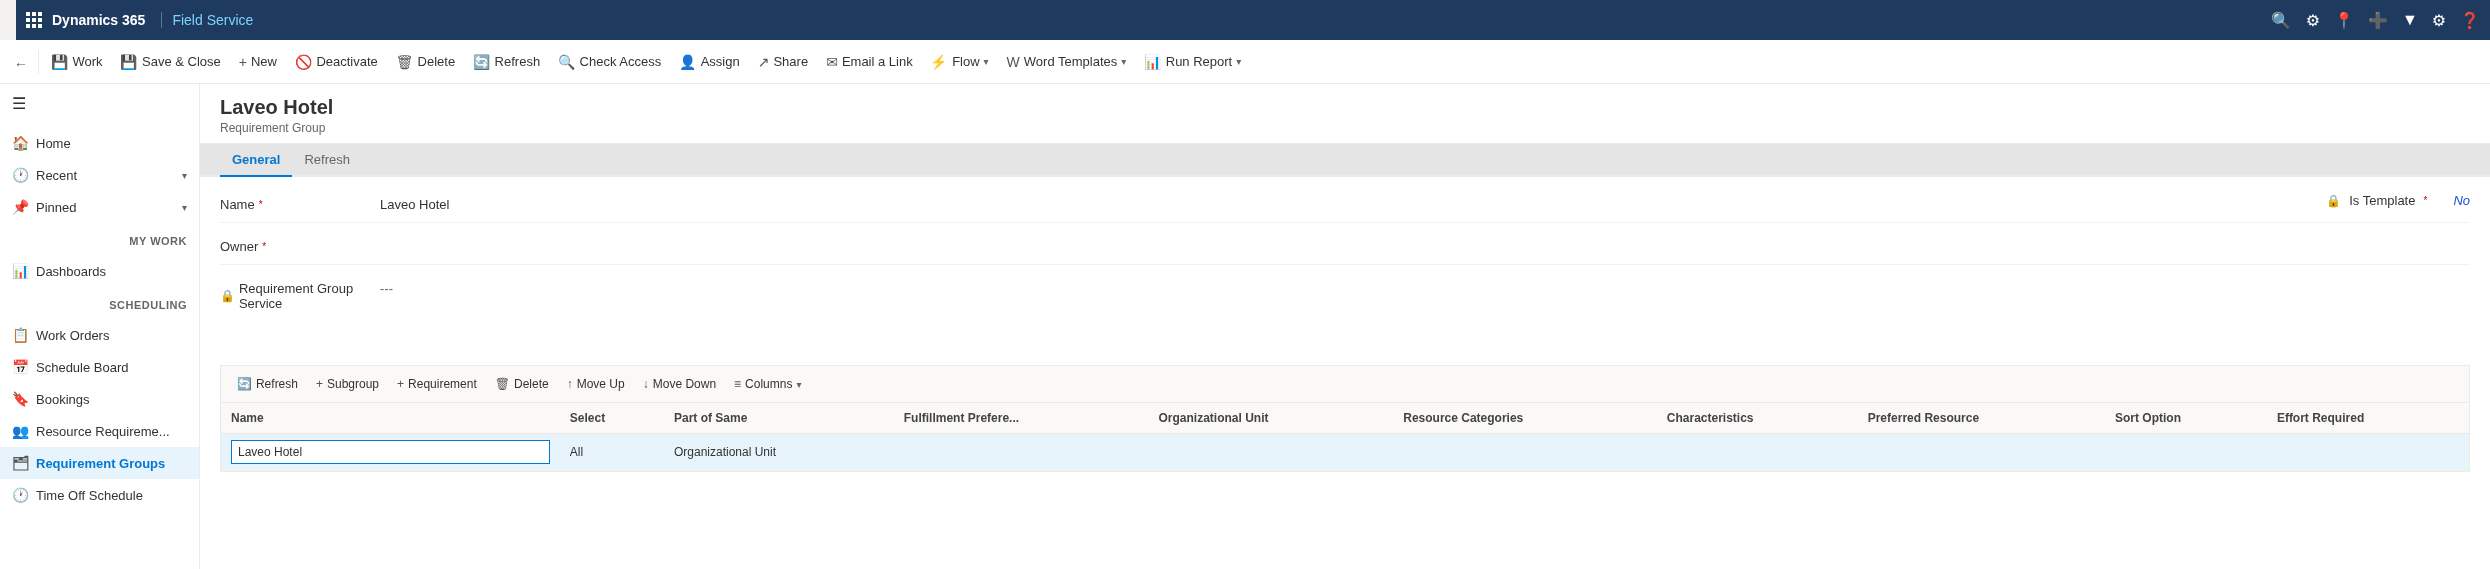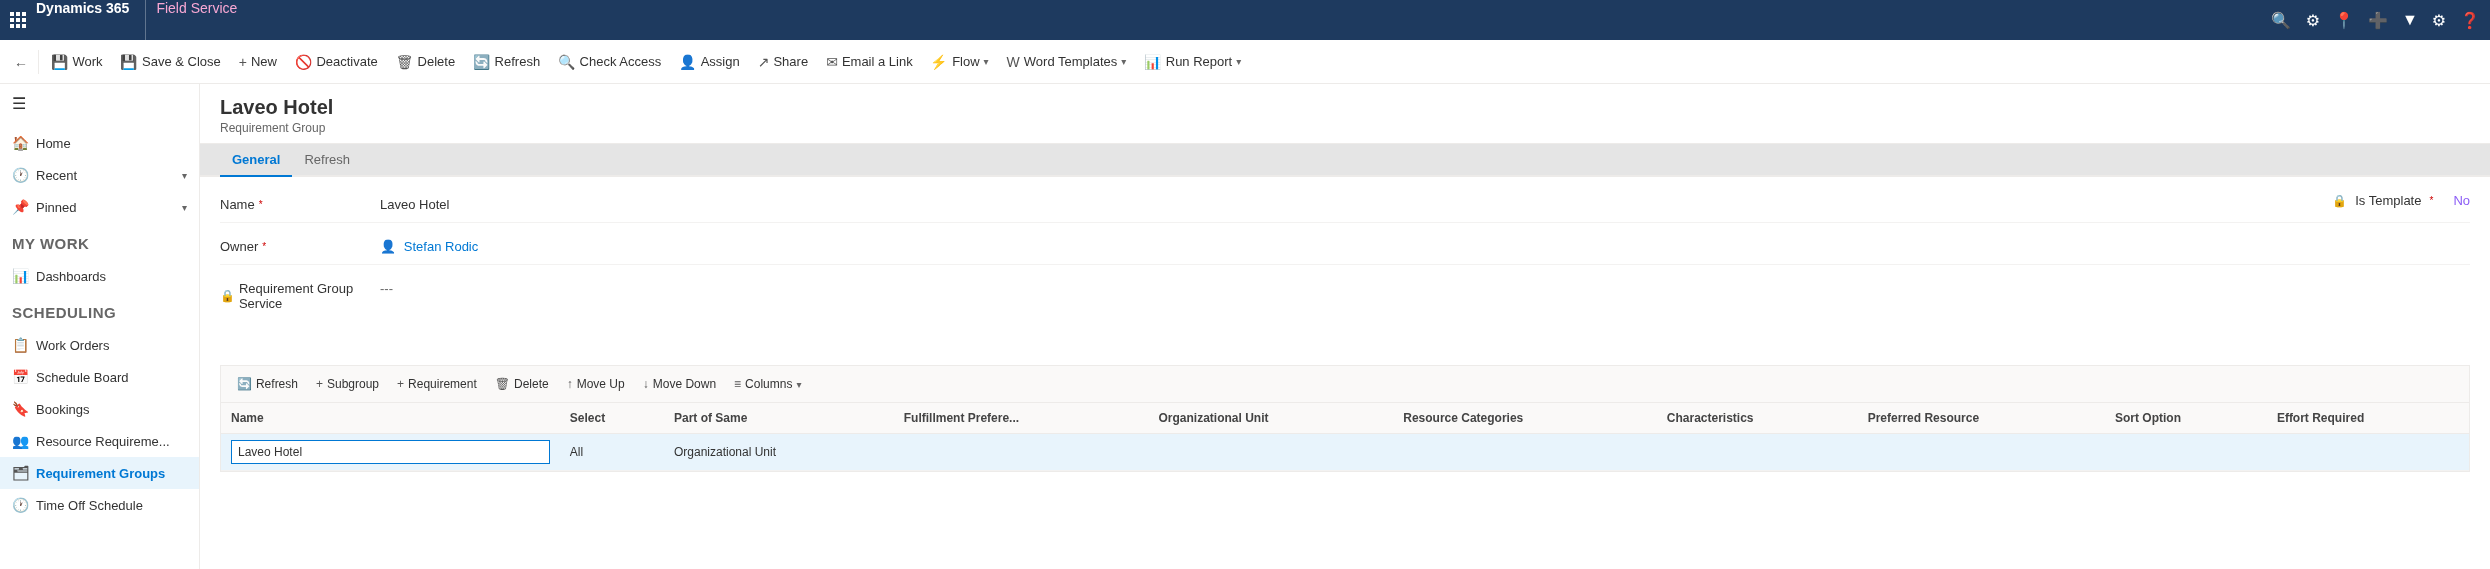--- a/index.html
+++ b/index.html
@@ -3,28 +3,30 @@
   <meta charset="utf-8">
   <style>
     * { box-sizing: border-box; margin: 0; padding: 0; }
     body { font-family: 'Segoe UI', sans-serif; font-size: 13px; color: #333; background: #f3f2f1; overflow: hidden; }
 
     
     .top-bar {
       background: #1e3a5f;
       height: 40px;
       display: flex;
+      align-items: center;
       padding: 0 10px;
       gap: 10px;
       color: white;
+      margin-left: 16px;
     }
     .top-bar-grid-icon { display: flex; align-items: center; cursor: pointer; }
     .top-bar-grid-icon svg { width: 16px; height: 16px; fill: white; }
     .top-bar-brand { font-weight: 600; font-size: 14px; color: white; margin-right: 6px; }
-    .top-bar-app { font-size: 14px; color: #f9a8d4; border-left: 1px solid rgba(255,255,255,0.3); padding-left: 10px; }
+    .top-bar-app { font-size: 14px; color: #7dd3fc; border-left: 1px solid rgba(255,255,255,0.3); padding-left: 10px; }
     .top-bar-spacer { flex: 1; }
     .top-bar-icons { display: flex; gap: 14px; align-items: center; }
     .top-bar-icon { color: white; cursor: pointer; font-size: 16px; }
 
     
     .command-bar {
       background: white;
       height: 44px;
       display: flex;
       align-items: center;
@@ -77,25 +79,26 @@
       gap: 8px;
       padding: 8px 12px;
       cursor: pointer;
       color: #333;
       font-size: 13px;
     }
     .sidebar-item.active { background: #e8f4fc; color: #0078d4; font-weight: 600; }
     .sidebar-item .s-icon { font-size: 14px; color: #555; width: 16px; text-align: center; }
     .sidebar-group-label {
       padding: 8px 12px 4px 12px;
-      font-size: 15px;
+      font-size: 11px;
       font-weight: 600;
       color: #666;
       text-transform: uppercase;
       letter-spacing: 0.5px;
+      text-align: right;
     }
     .sidebar-expand { margin-left: auto; font-size: 10px; color: #666; }
 
     
     .content-area {
       flex: 1;
       overflow-y: auto;
       background: white;
     }
 
@@ -424,32 +427,28 @@
       <div class="form-row">
         <div class="form-label-cell">
           <span>Name</span>
           <span class="required-star">*</span>
         </div>
         <div class="form-value-cell">Laveo Hotel</div>
         <div class="right-field">
           <span class="lock-icon">🔒</span>
           <span>Is Template</span>
           <span class="required-star">*</span>
-          <span style="color:#8b5cf6; margin-left:12px;">No</span>
+          <span style="color:#1d4ed8; margin-left:18px;font-style:italic;">No</span>
         </div>
       </div>
 
       <div class="form-row">
         <div class="form-label-cell">
           <span>Owner</span>
           <span class="required-star">*</span>
-        </div>
-        <div class="form-value-cell">
-          <span style="color:#666;margin-right:4px">👤</span>
-          <a class="form-value-link">Stefan Rodic</a>
         </div>
       </div>
 
       <div class="form-row">
         <div class="form-label-cell">
           <span class="lock-icon">🔒</span>
           <span>Requirement Group Service</span>
         </div>
         <div class="form-value-cell no-value">---</div>
       </div>

